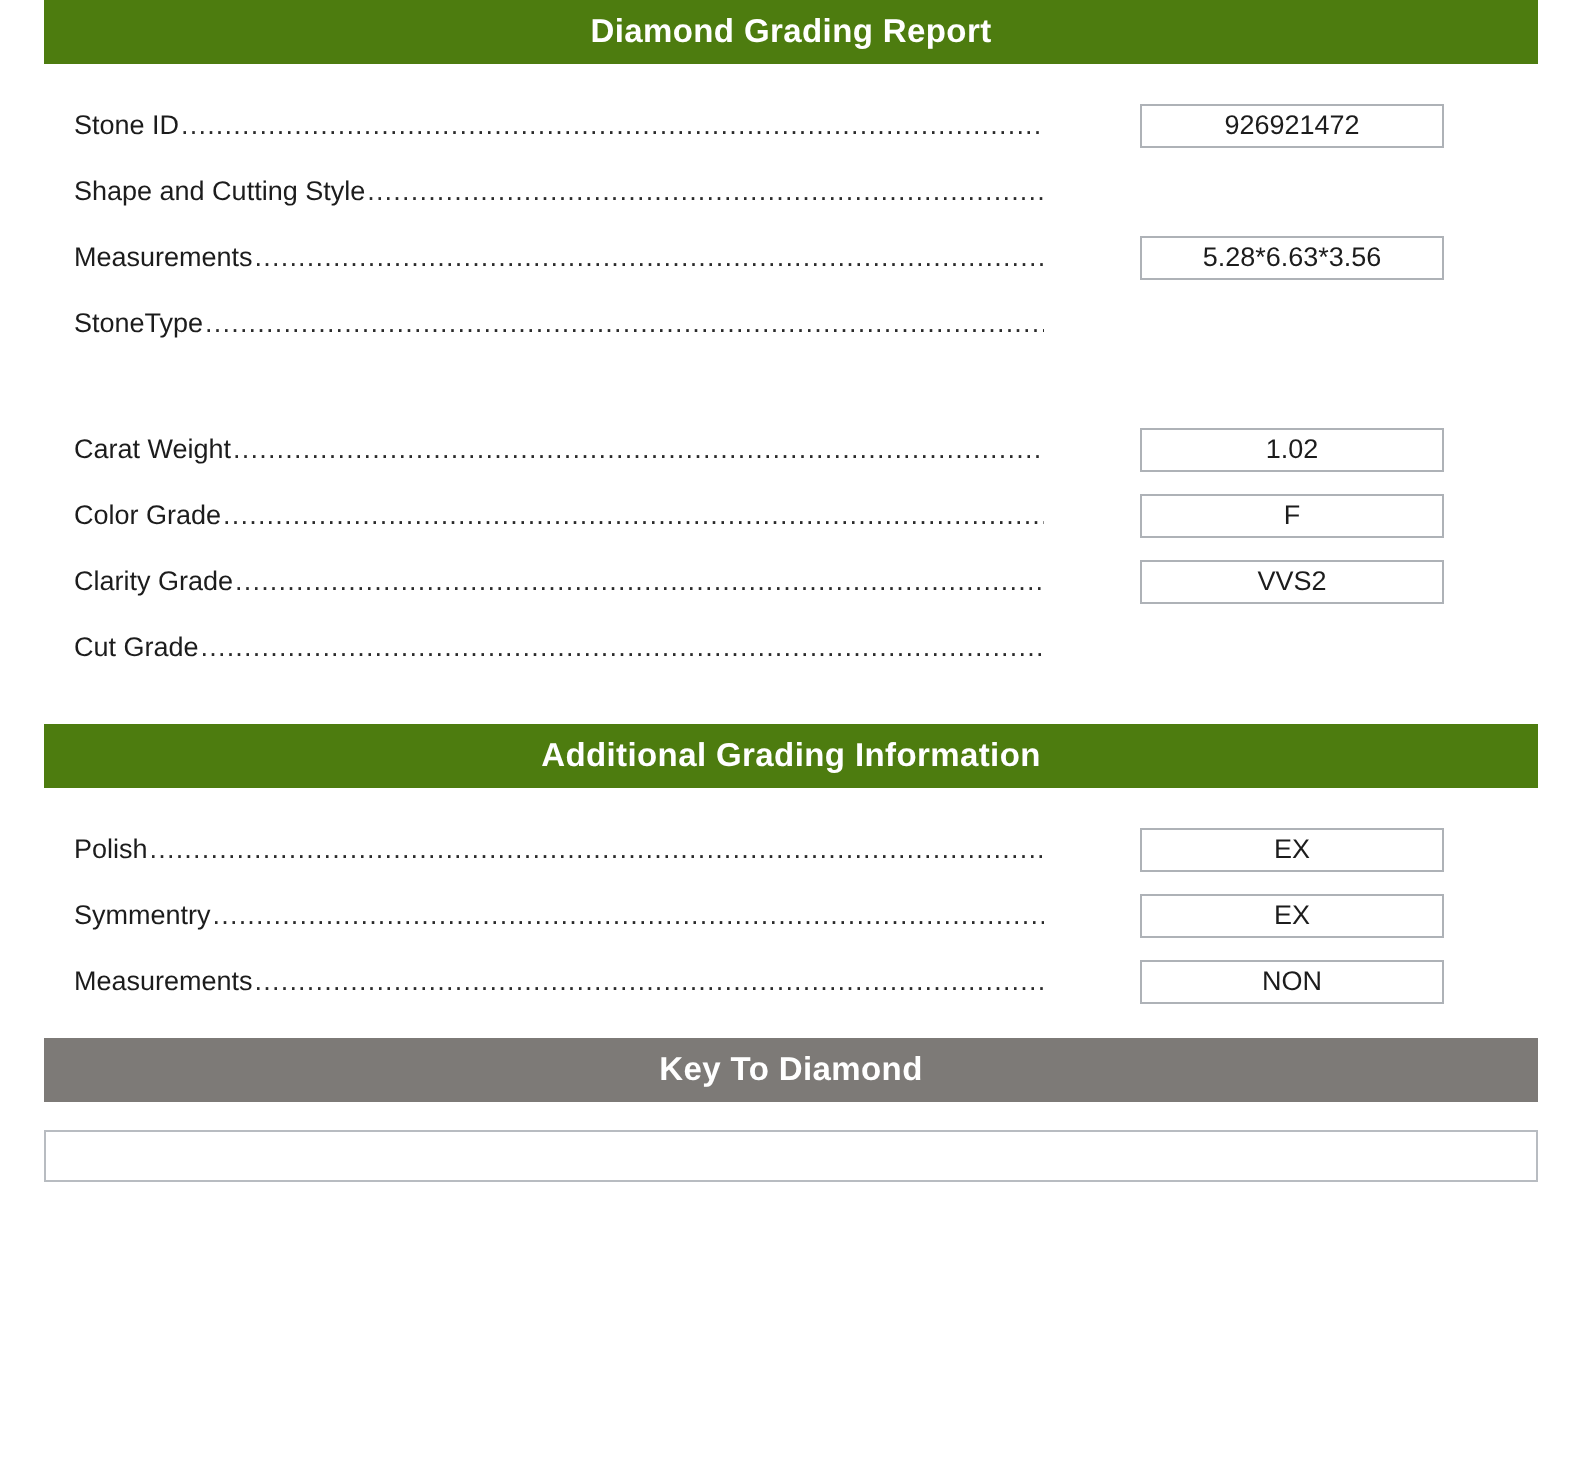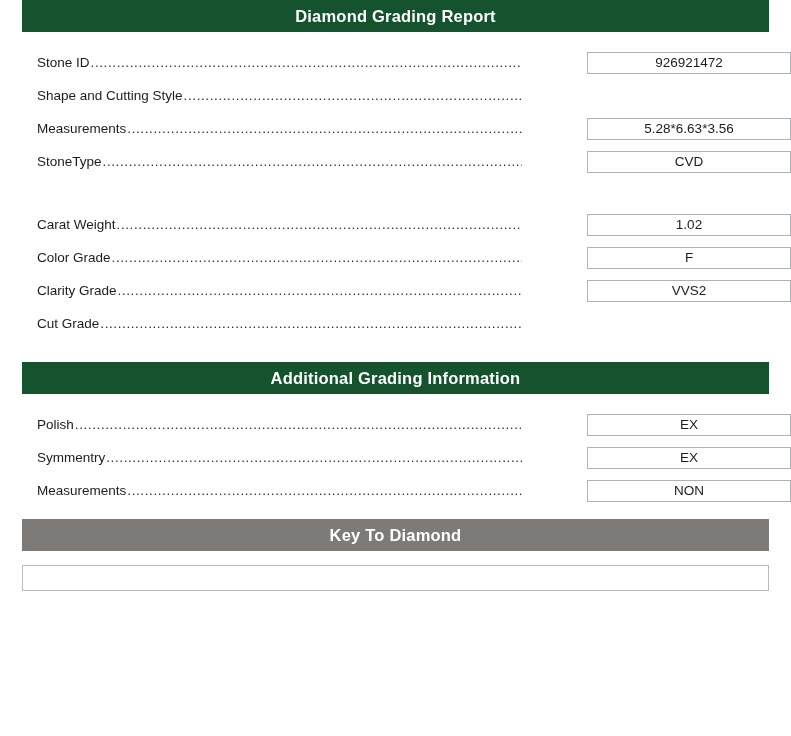--- a/index.html
+++ b/index.html
@@ -23,21 +23,21 @@
   }
 
   
   .section-bar {
     margin: 0 22px;
     height: 32px;
     display: flex;
     align-items: center;
     justify-content: center;
   }
-  .section-bar.navy { background: #14532d; }
+  .section-bar.navy { background: #4d7c0f; }
   .section-bar.gray { background: #7d7a77; }
   .section-bar .bar-title {
     color: #ffffff;
     font-size: 16.5px;
     font-weight: bold;
     letter-spacing: 0.2px;
     text-align: center;
   }
 
   
@@ -69,22 +69,22 @@
     flex: 1 1 auto;
     overflow: hidden;
     white-space: nowrap;
     font-size: 13.5px;
     color: #2b2b2b;
     letter-spacing: 0.6px;
     margin-left: 1px;
   }
   .value-box {
     position: absolute;
-    left: 565px;
-    width: 204px;
+    left: 548px;
+    width: 152px;
     height: 22px;
     border: 1px solid #aeb2b7;
     background: #ffffff;
     display: flex;
     align-items: center;
     justify-content: center;
     font-size: 13.5px;
     color: #1c1c1c;
     box-sizing: border-box;
   }
@@ -129,21 +129,20 @@
         <span class="label-text">Measurements</span>
         <span class="dots">................................................................................................................................................................</span>
       </div>
       <div class="value-box">5.28*6.63*3.56</div>
     </div>
     <div class="row">
       <div class="label-wrap">
         <span class="label-text">StoneType</span>
         <span class="dots">................................................................................................................................................................</span>
       </div>
-      <div class="value-box">CVD</div>
     </div>
   </div>
 
   <div class="spacer-16"></div>
 
   <div class="rows">
     <div class="row">
       <div class="label-wrap">
         <span class="label-text">Carat Weight</span>
         <span class="dots">................................................................................................................................................................</span>

